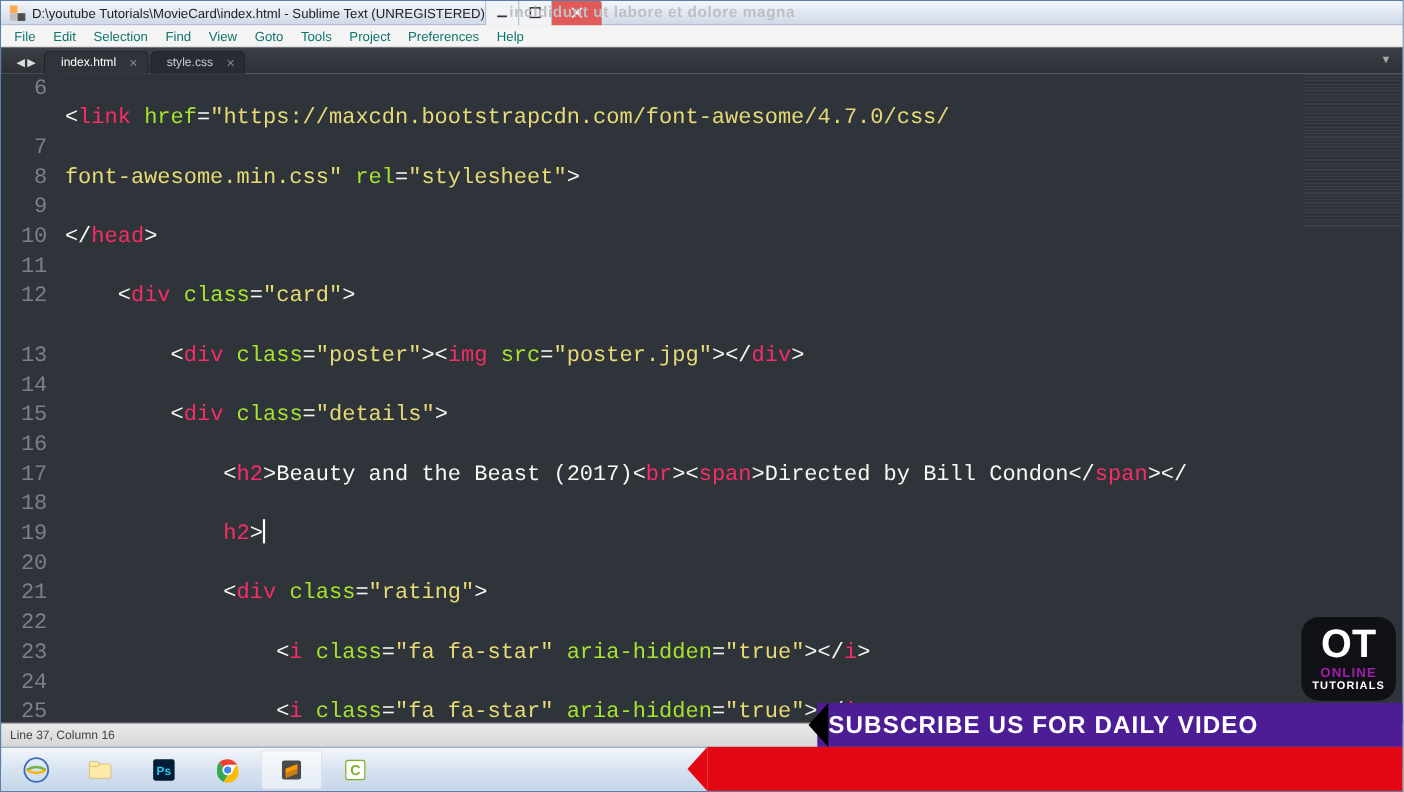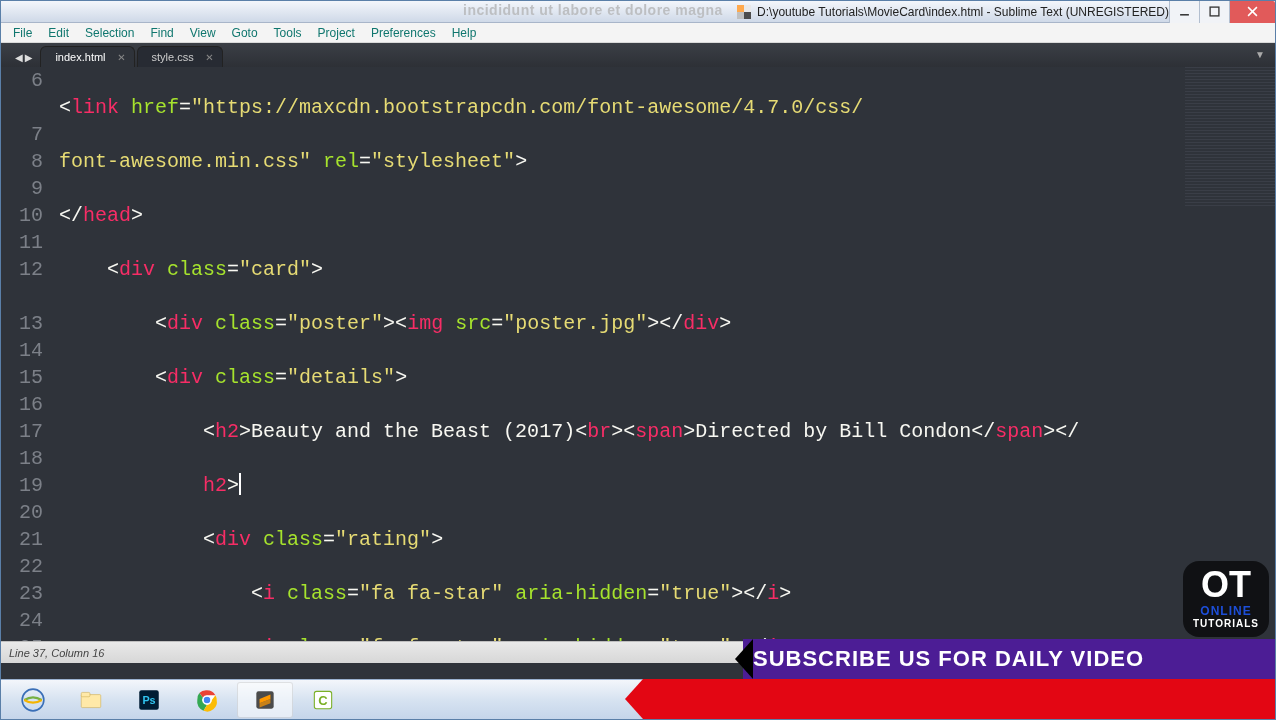--- a/index.html
+++ b/index.html
@@ -1,20 +1,20 @@
 <!DOCTYPE html>
 <html><head>
 <meta charset="utf-8">
 <style>
 * { margin:0; padding:0; box-sizing:border-box; }
 body { font-family:"Segoe UI",Tahoma,sans-serif; background:#fff; width:1276px; height:720px; overflow:hidden; position:relative; }
 
 
 .win{ position:absolute; inset:0; background:#e8e8e8; border:1px solid #5a7fa8; }
-.titlebar{ height:22px; background:linear-gradient(#f3f6fb,#cfd9e8); display:flex; align-items:center; justify-content:flex-end; font-size:12px; color:#222; border-bottom:1px solid #a8b5c9; }
+.titlebar{ height:22px; background:linear-gradient(#f3f6fb,#cfd9e8); display:flex; align-items:center; justify-content:flex-start; font-size:12px; color:#222; border-bottom:1px solid #a8b5c9; }
 .titlebar .t{ padding-left:8px; display:flex; align-items:center; gap:6px; }
 .titlebar .t .swatch{ width:14px; height:14px; display:flex; flex-wrap:wrap; }
 .titlebar .t .swatch span{ width:7px; height:7px; }
 .sw1{background:#ffa94d}.sw2{background:#e9e9e9}.sw3{background:#c0c0c0}.sw4{background:#4d4d4d}
 .winbtns{ display:flex; }
 .winbtns div{ width:30px; height:22px; display:flex; align-items:center; justify-content:center; border-left:1px solid #b2becf; color:#333; font-family:Arial; font-size:11px; }
 .winbtns .close{ background:#e15a5a; color:#fff; width:46px; border-radius:0 2px 0 0;}
 .winbtns .max{ background:#f1f3f7;}
 .winbtns .min{ background:#f1f3f7;}
 .winbtns svg{width:11px;height:11px;}
@@ -59,21 +59,21 @@
 .tb-btn.active{ background:rgba(255,255,255,.55); box-shadow:inset 0 0 0 1px rgba(0,0,0,.1);}
 
 
 .banner1{ position:absolute; right:0; bottom:40px; height:40px; width:532px; background:#4c1d95; color:#fff; font:700 22px/40px "Arial Black",sans-serif; text-align:left; padding-left:10px; letter-spacing:1px; z-index:6; white-space:nowrap;}
 .banner2{ position:absolute; right:0; bottom:0; height:40px; width:632px; background:#e30613; color:#fff; font:700 18px/40px "Arial Black",sans-serif; text-align:right; padding-right:10px; z-index:10; letter-spacing:1px; white-space:nowrap;}
 .ban-caret{ float:left; width:0;height:0; border-top:20px solid transparent; border-bottom:20px solid transparent; border-right:18px solid #e30613; margin-left:-18px;}
 .ban1-caret{ float:left; width:0;height:0; border-top:20px solid transparent; border-bottom:20px solid transparent; border-right:18px solid #000; margin-left:-18px;}
 
 .ot-badge{ position:absolute; right:6px; bottom:82px; width:86px; height:76px; background:rgba(0,0,0,.65); border-radius:16px; color:#fff; text-align:center; padding-top:6px; font-family:Arial; z-index:7;}
 .ot-badge .ot{ font:700 36px/1 Arial; color:#fff;}
-.ot-badge .onl{ font:700 12px/1 Arial; color:#1d4ed8; margin-top:2px; letter-spacing:1px;}
+.ot-badge .onl{ font:700 12px/1 Arial; color:#a21caf; margin-top:2px; letter-spacing:1px;}
 .ot-badge .tut{ font:700 10px/1 Arial; color:#fff; margin-top:2px; letter-spacing:1px;}
 
 
 .ghost{ position:absolute; top:1px; left:462px; font:700 14px Arial; color:#bdbfc2; letter-spacing:.5px; z-index:0;}
 
 </style>
 </head>
 <body>
 
 <div class="win">
@@ -183,21 +183,21 @@
 
 
 
 
 
 
       <div class="minimap"></div>
     </div>
   </div>
 
-  <div class="status" style="bottom:56px;font-style:italic;">
+  <div class="status" style="bottom:40px;">
     <span>Line 37, Column 16</span>
   </div>
 
   <div class="ot-badge">
     <div class="ot">OT</div>
     <div class="onl">ONLINE</div>
     <div class="tut">TUTORIALS</div>
   </div>
 
   <div class="banner1">

